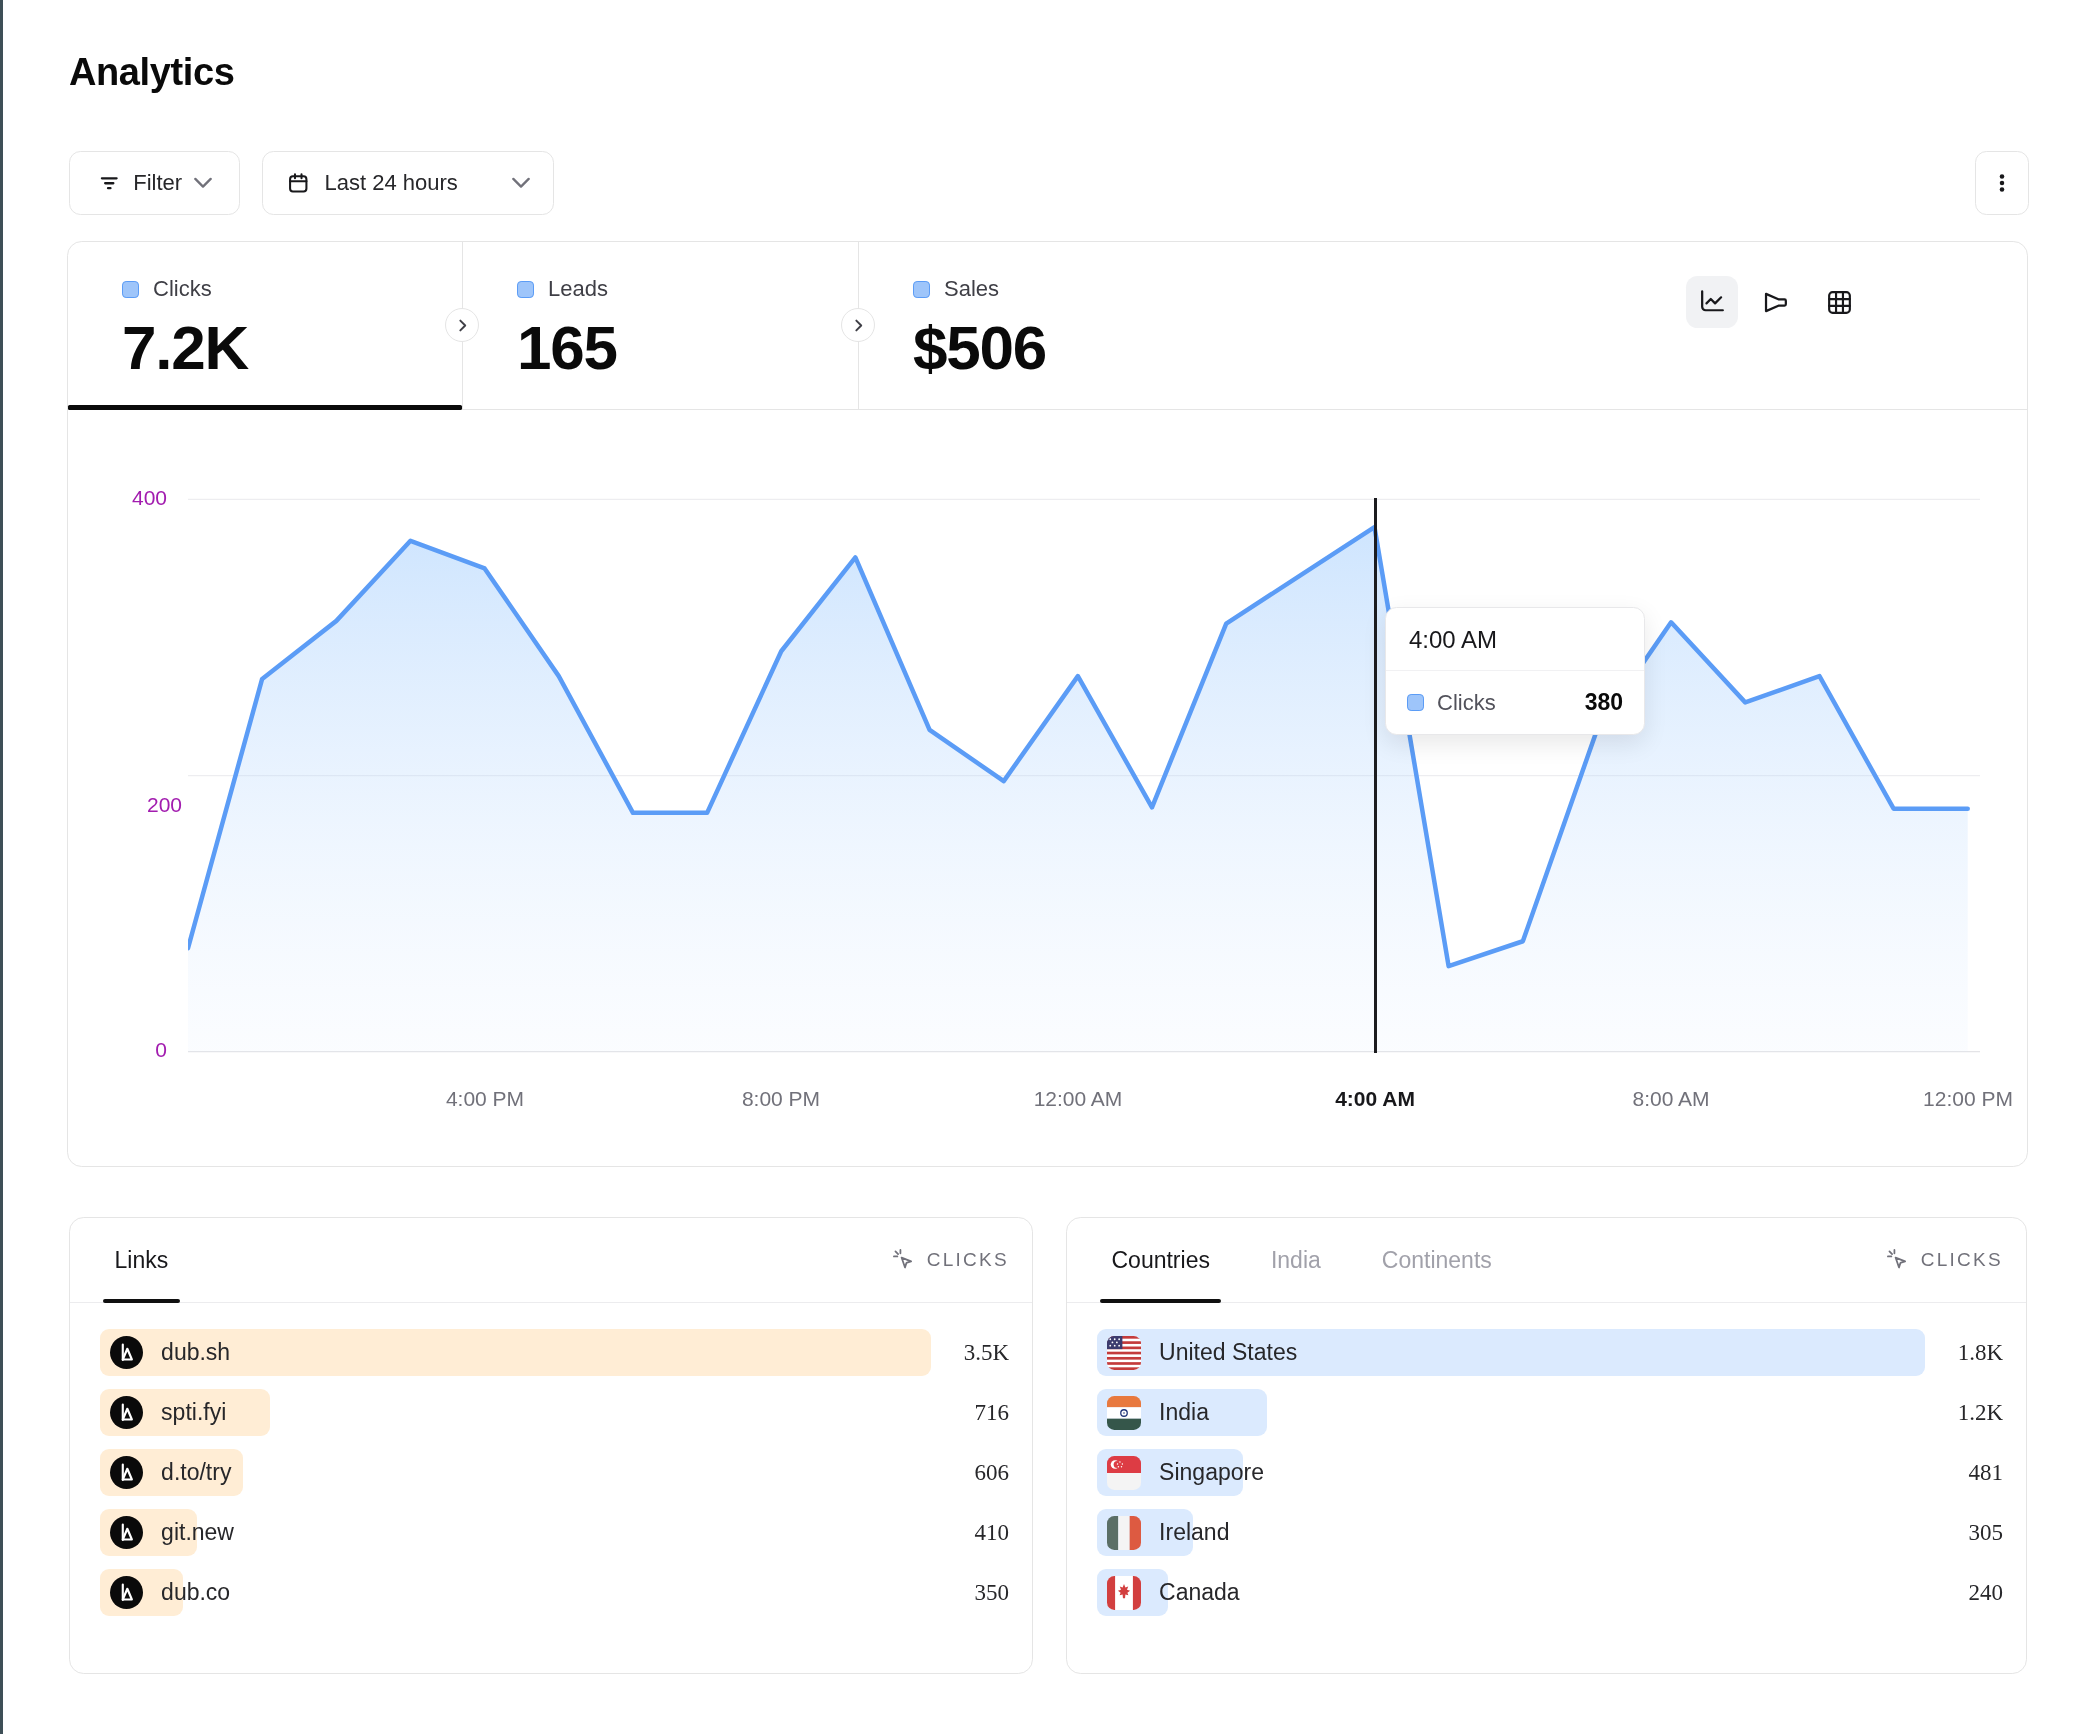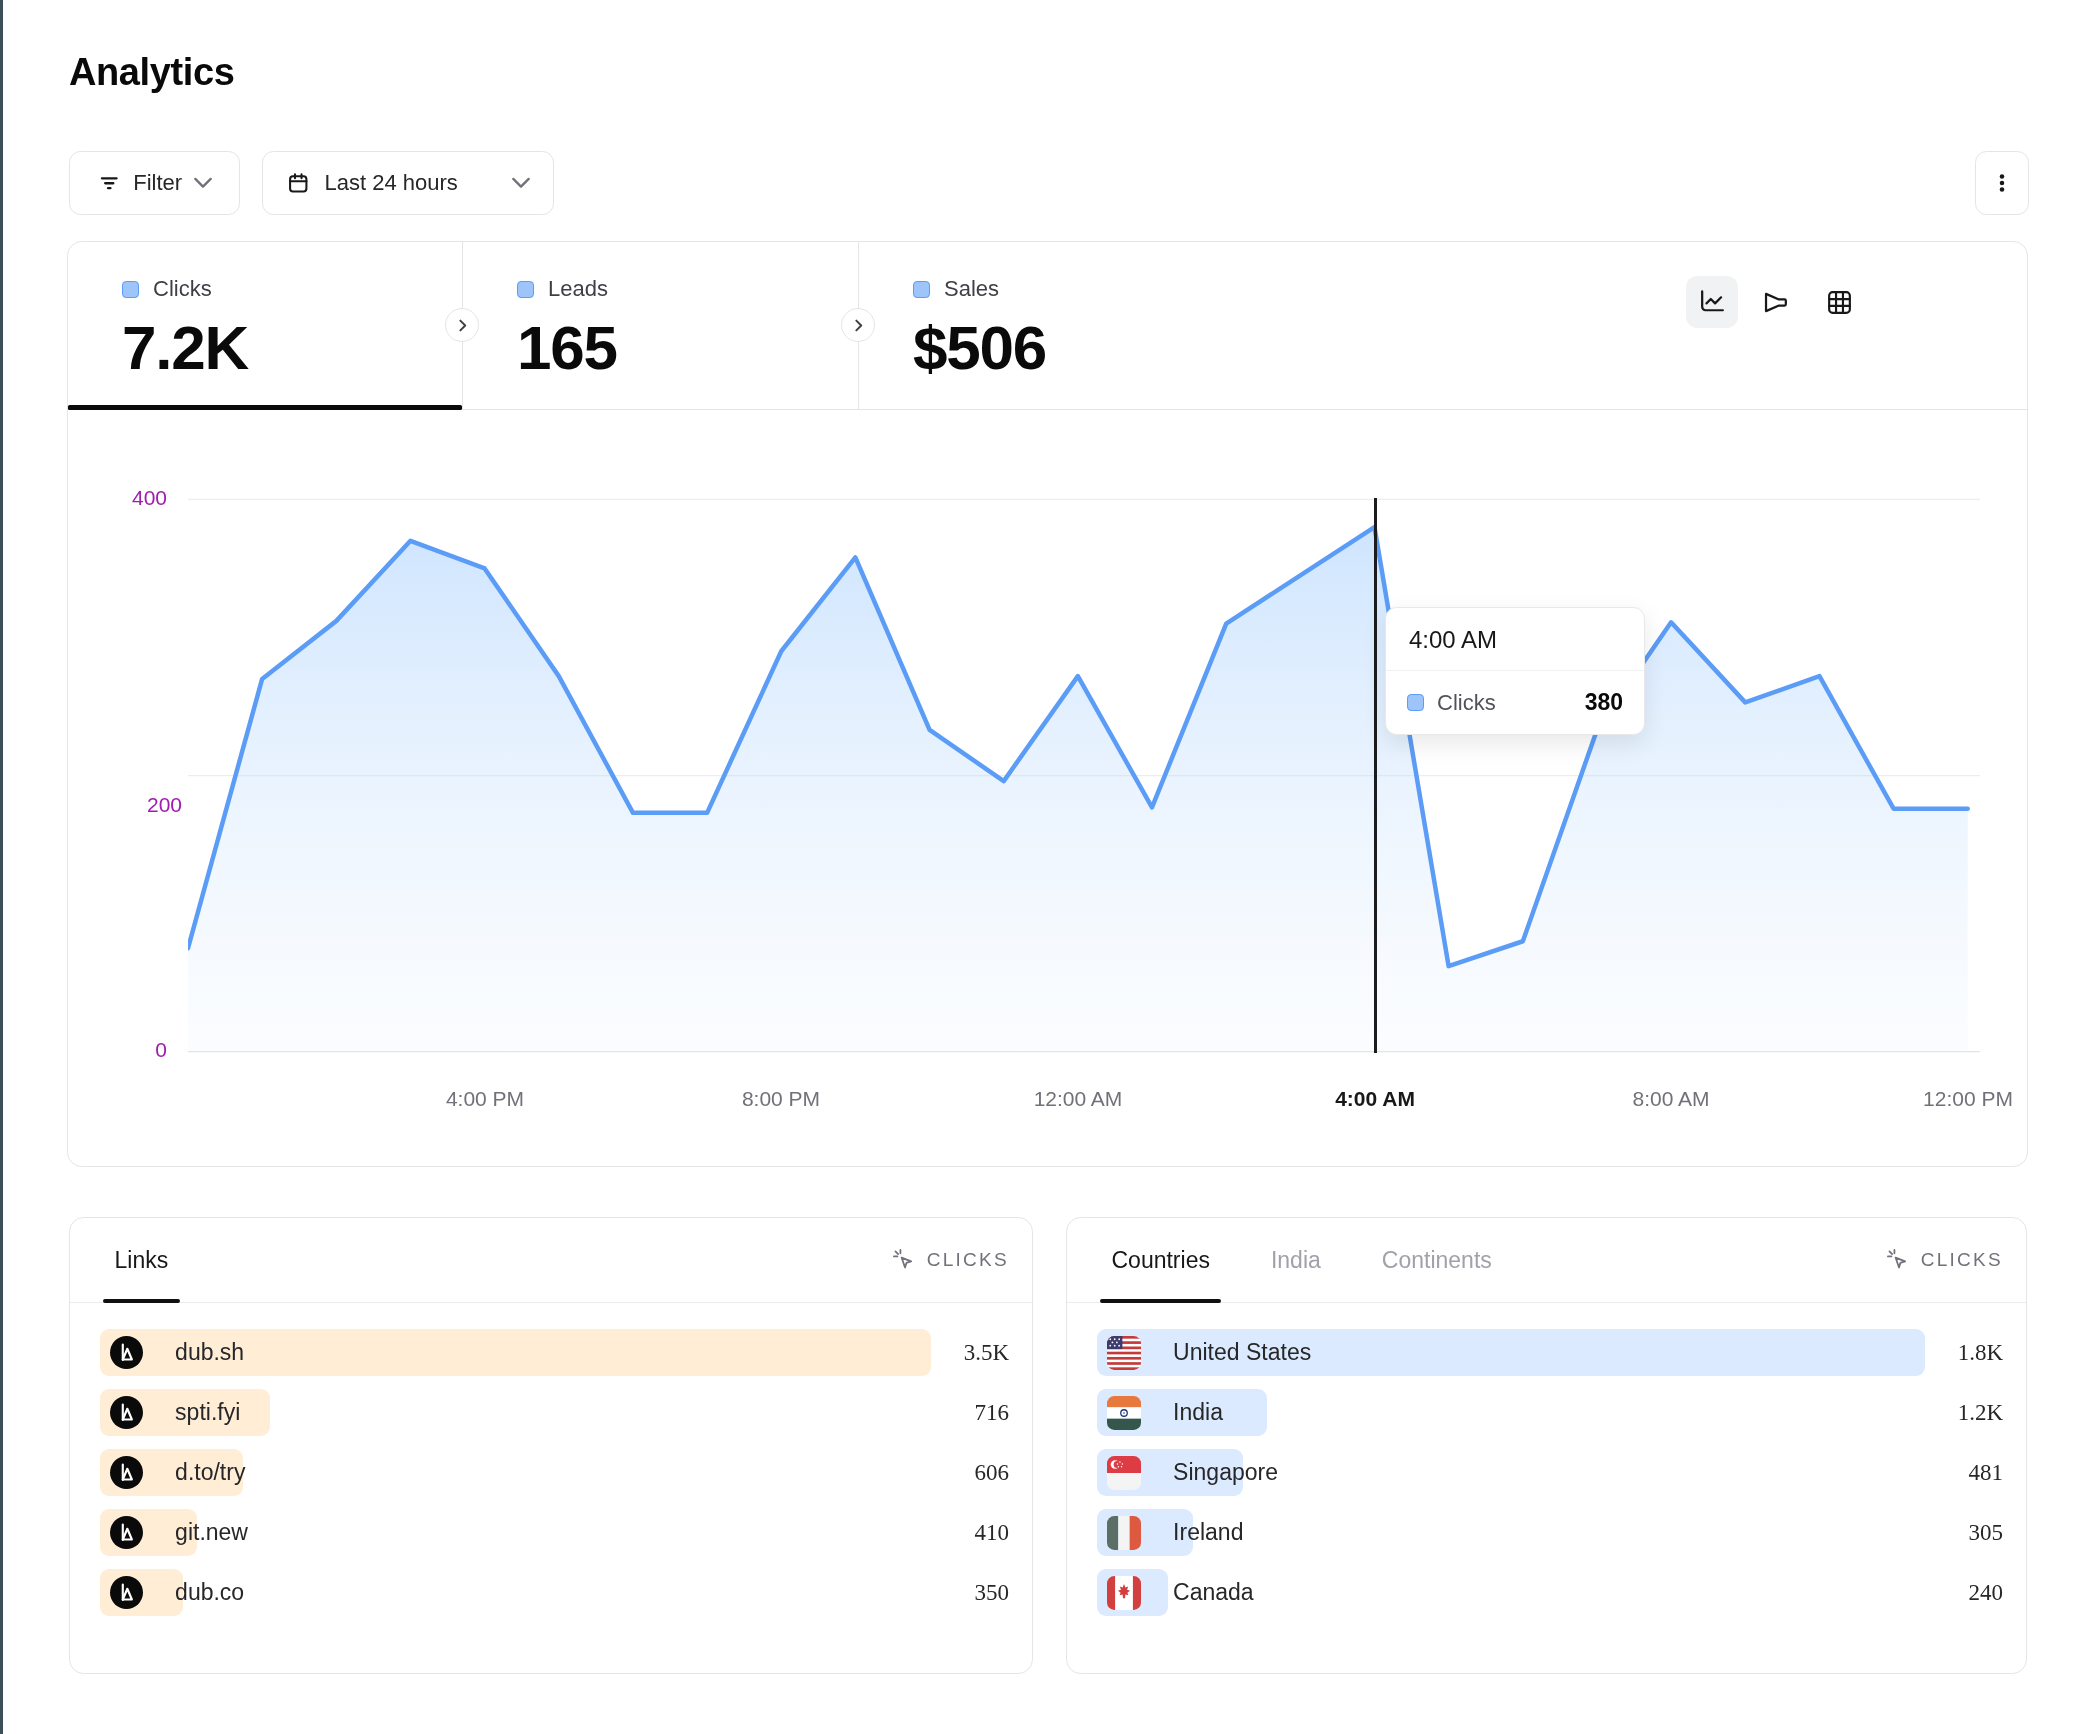--- a/index.html
+++ b/index.html
@@ -56,21 +56,21 @@
   .tab { display:flex; align-items:center; padding:0 11.5px; font-size:23px; font-weight:500; color:#a1a1aa; position:relative; cursor:pointer; white-space:nowrap;text-align:center; }
   .tab.active { color:#18181b; }
   .tab.active::after { content:""; position:absolute; left:0; right:0; bottom:-1.2px; height:4.1px; background:#101010; border-radius:2.5px; }
   .metric { margin-left:auto; display:flex; align-items:center; gap:9.8px; color:#71717a; font-size:19px; letter-spacing:0.12em; font-weight:500; cursor:pointer; }
 
   .list { padding:26px 23px 0 29.5px; }
   .row { position:relative; height:47px; margin-bottom:13px; cursor:pointer; }
   .bar { position:absolute; left:0; top:0; height:100%; border-radius:9px; }
   .panel-links .bar { background:#ffedd5; }
   .panel-countries .bar { background:#dbeafe; }
-  .row-content { position:absolute; left:10.6px; top:0; bottom:0; display:flex; align-items:center; gap:32px; z-index:1; white-space:nowrap; }
+  .row-content { position:absolute; left:10.6px; top:0; bottom:0; display:flex; align-items:center; gap:18px; z-index:1; white-space:nowrap; }
   .row-icon { display:flex; align-items:center; }
   .row-label { font-size:23px; color:#27272a; }
   .row-value { position:absolute; right:0; top:0; bottom:0; display:flex; align-items:center; font-size:23px; font-weight:500; color:#27272a;font-family:Liberation Serif, serif; }
   svg { display:block; }
 </style>
 </head>
 <body>
 
 <div class="edge-strip"></div>
 

